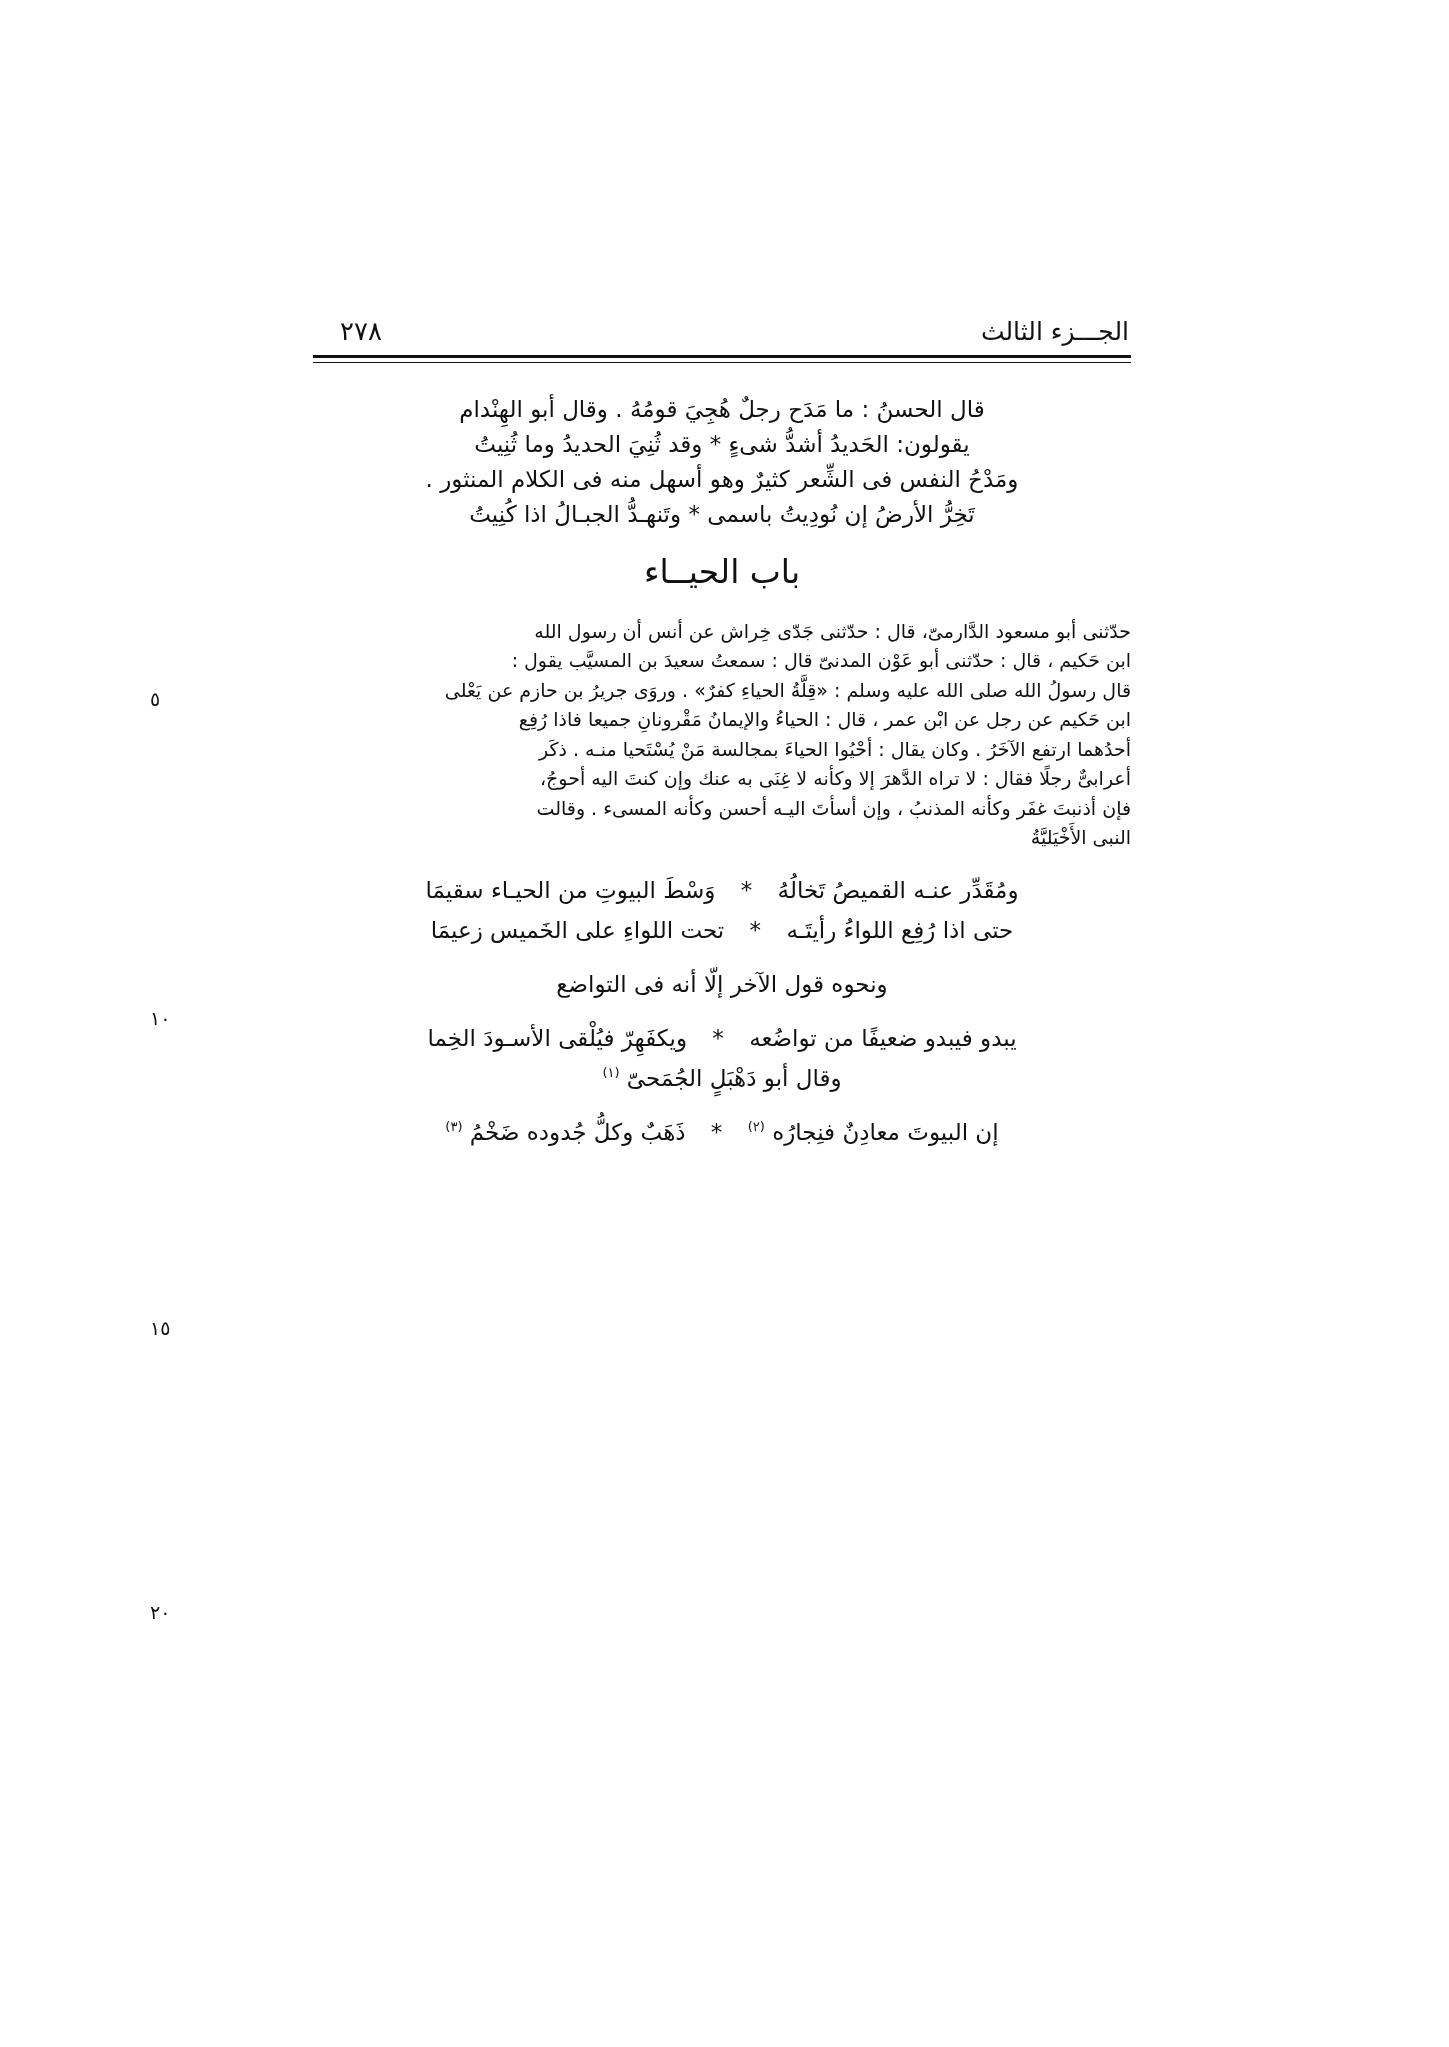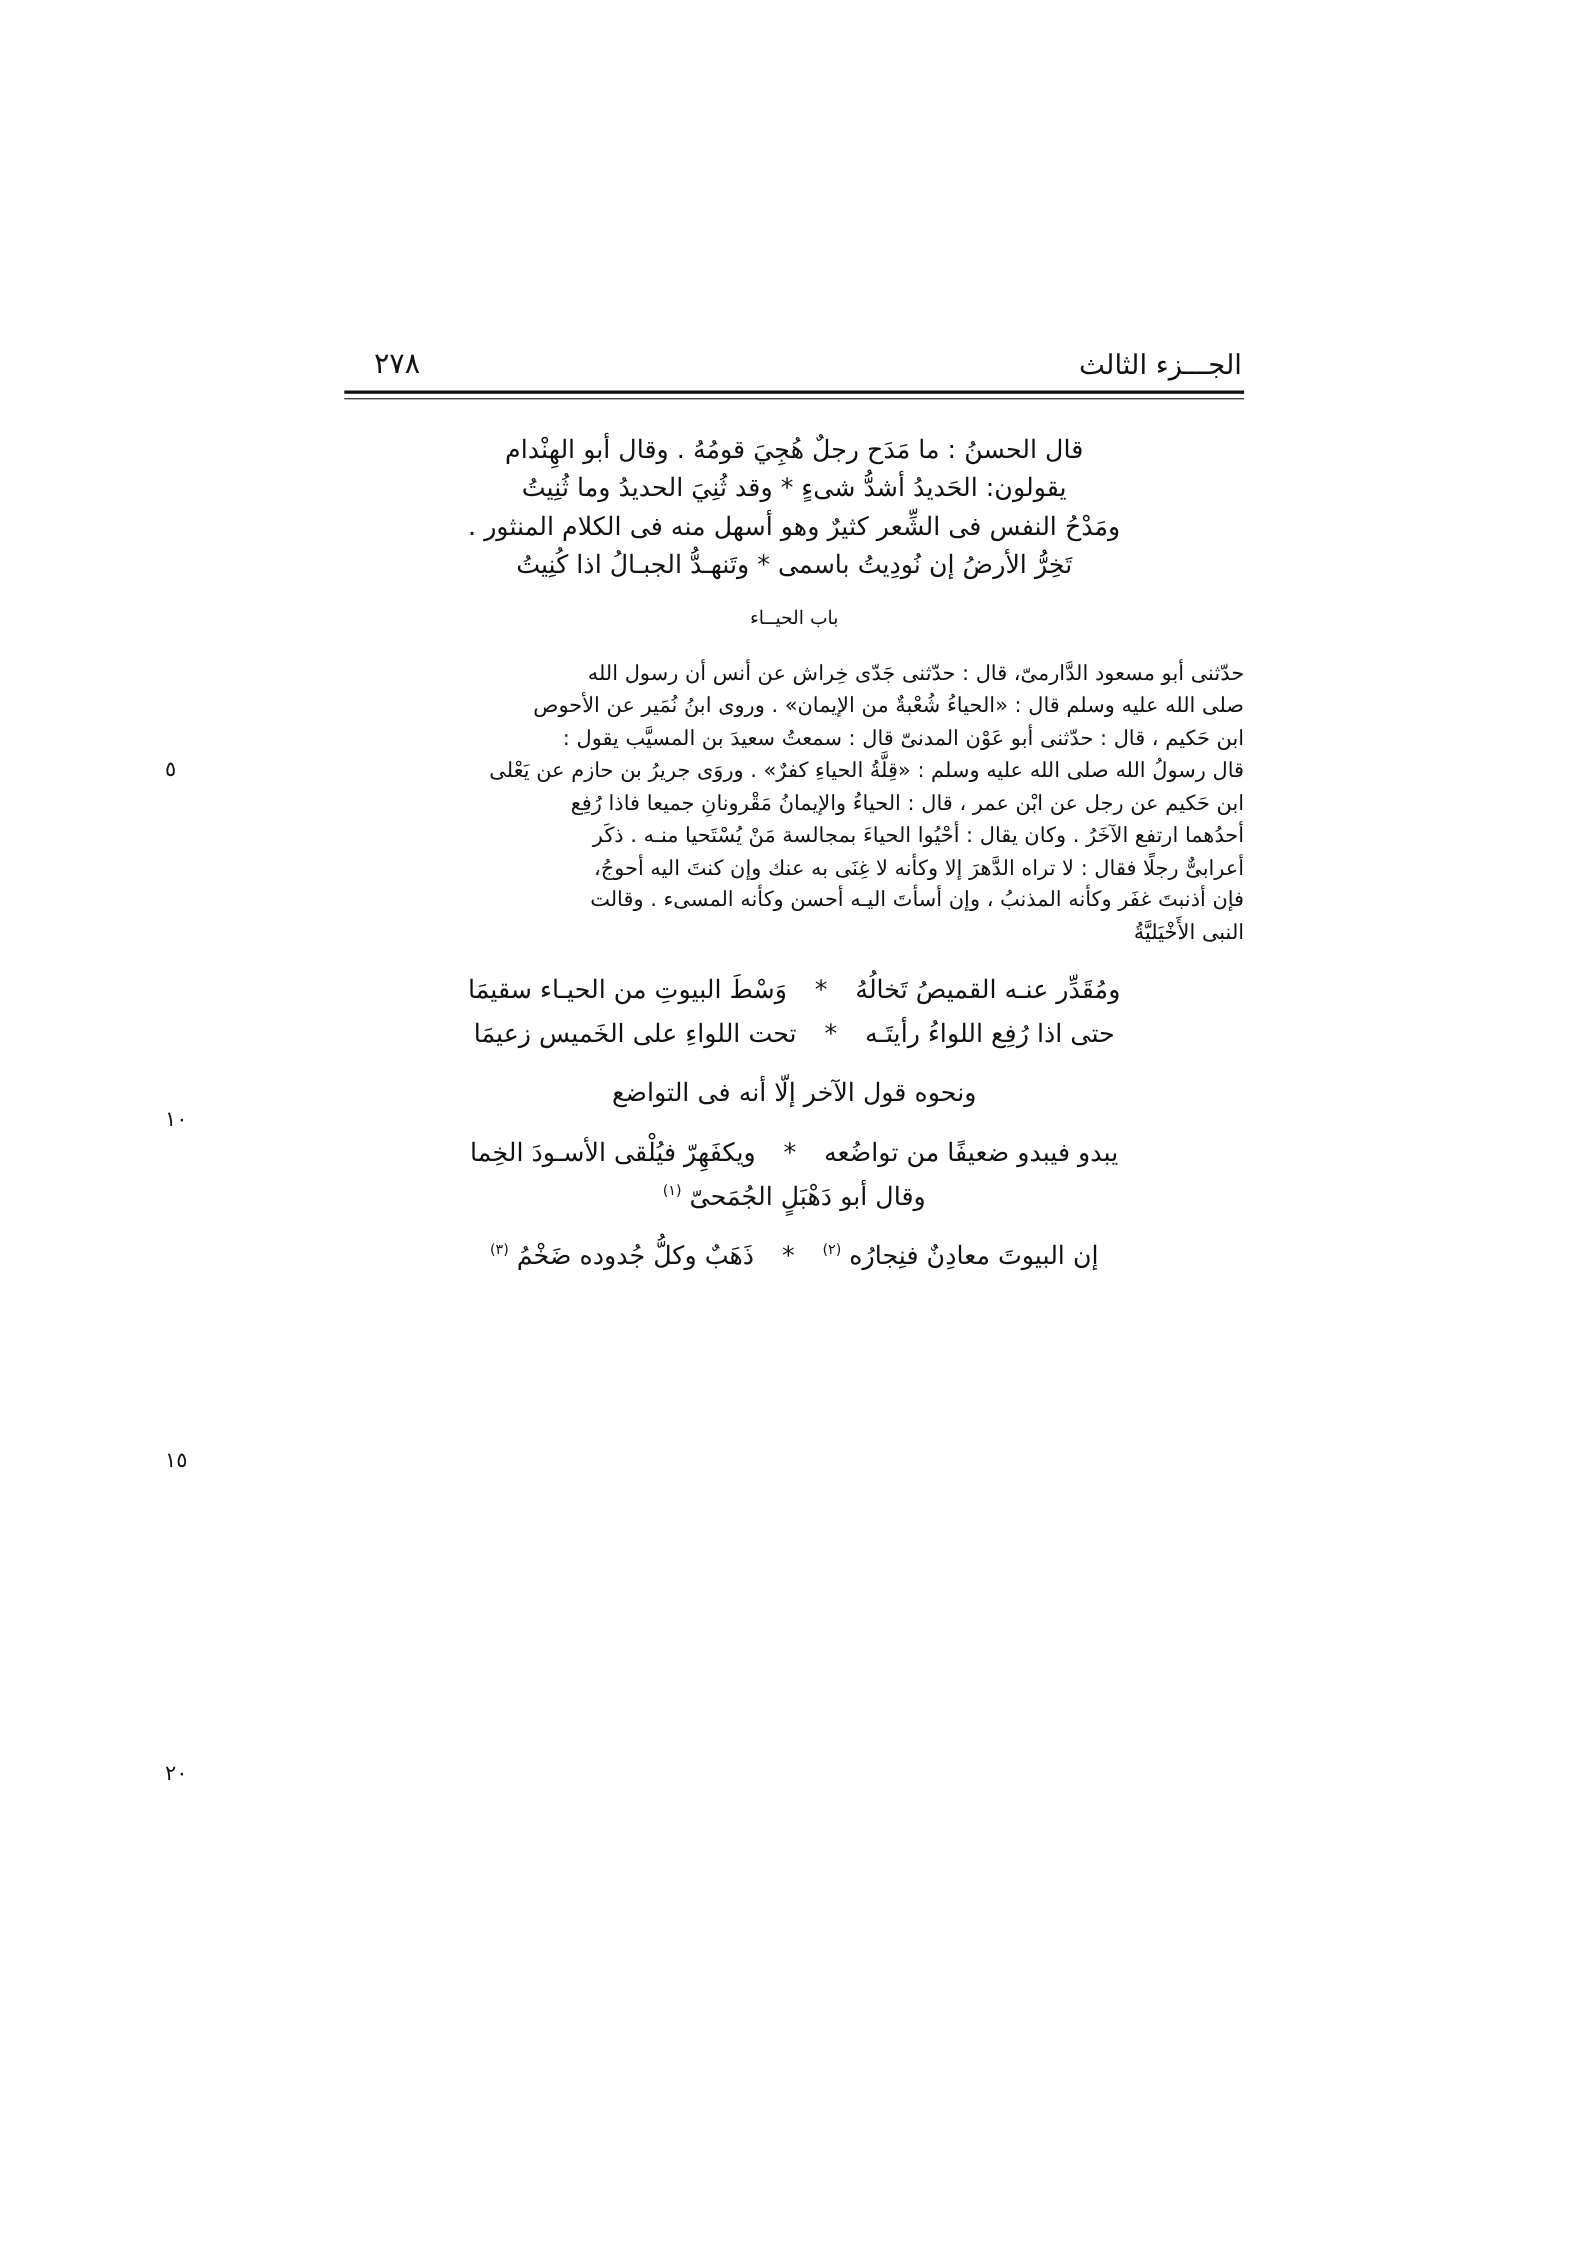--- a/index.html
+++ b/index.html
@@ -88,21 +88,21 @@
     text-align: justify;
     white-space: nowrap;
   }
 
   .center {
     text-align: center;
     white-space: nowrap;
   }
 
   .section-title {
-    font-size: 17px;
+    font-size: 33px;
     text-align: center;
     margin: 26px 0 26px 0;
     white-space: nowrap;
   }
 
   .verse {
     font-size: 23px;
     text-align: center;
     margin: 0 0 14px 0;
     white-space: nowrap;
@@ -158,21 +158,20 @@
   <div class="body-block">
 
     <div class="line center">قال الحسنُ : ما مَدَح رجلٌ هُجِيَ قومُهُ . وقال أبو الهِنْدام</div>
     <div class="line center">يقولون: الحَديدُ أشدُّ شىءٍ  *  وقد ثُنِيَ الحديدُ وما ثُنِيتُ</div>
     <div class="line center">ومَدْحُ النفس فى الشِّعر كثيرٌ وهو أسهل منه فى الكلام المنثور .</div>
     <div class="line center">تَخِرُّ الأرضُ إن نُودِيتُ باسمى  *  وتَنهـدُّ الجبـالُ اذا كُنِيتُ</div>
 
     <div class="section-title">باب الحيــاء</div>
 
     <div class="para-line">حدّثنى أبو مسعود الدَّارمىّ، قال : حدّثنى جَدّى خِراش عن أنس أن رسول الله</div>
-    <div class="para-line">صلى الله عليه وسلم قال : «الحياءُ شُعْبةٌ من الإيمان» . وروى ابنُ نُمَير عن الأحوص</div>
     <div class="para-line">ابن حَكيم ، قال : حدّثنى أبو عَوْن المدنىّ قال : سمعتُ سعيدَ بن المسيَّب يقول :</div>
     <div class="para-line">قال رسولُ الله صلى الله عليه وسلم : «قِلَّةُ الحياءِ كفرٌ» . وروَى جريرُ بن حازم عن يَعْلى</div>
     <div class="para-line">ابن حَكيم عن رجل عن ابْن عمر ، قال : الحياءُ والإيمانُ مَقْرونانِ جميعا فاذا رُفِع</div>
     <div class="para-line">أحدُهما ارتفع الآخَرُ . وكان يقال : أحْيُوا الحياءَ بمجالسة مَنْ يُسْتَحيا منـه . ذكَر</div>
     <div class="para-line">أعرابىٌّ رجلًا فقال : لا تراه الدَّهرَ إلا وكأنه لا غِنَى به عنك وإن كنتَ اليه أحوجُ،</div>
     <div class="para-line">فإن أذنبتَ غفَر وكأنه المذنبُ ، وإن أسأتَ اليـه أحسن وكأنه المسىء . وقالت</div>
     <div class="para-line">النبى الأَخْيَليَّةُ</div>
 
     <div class="spacer-md"></div>
 

